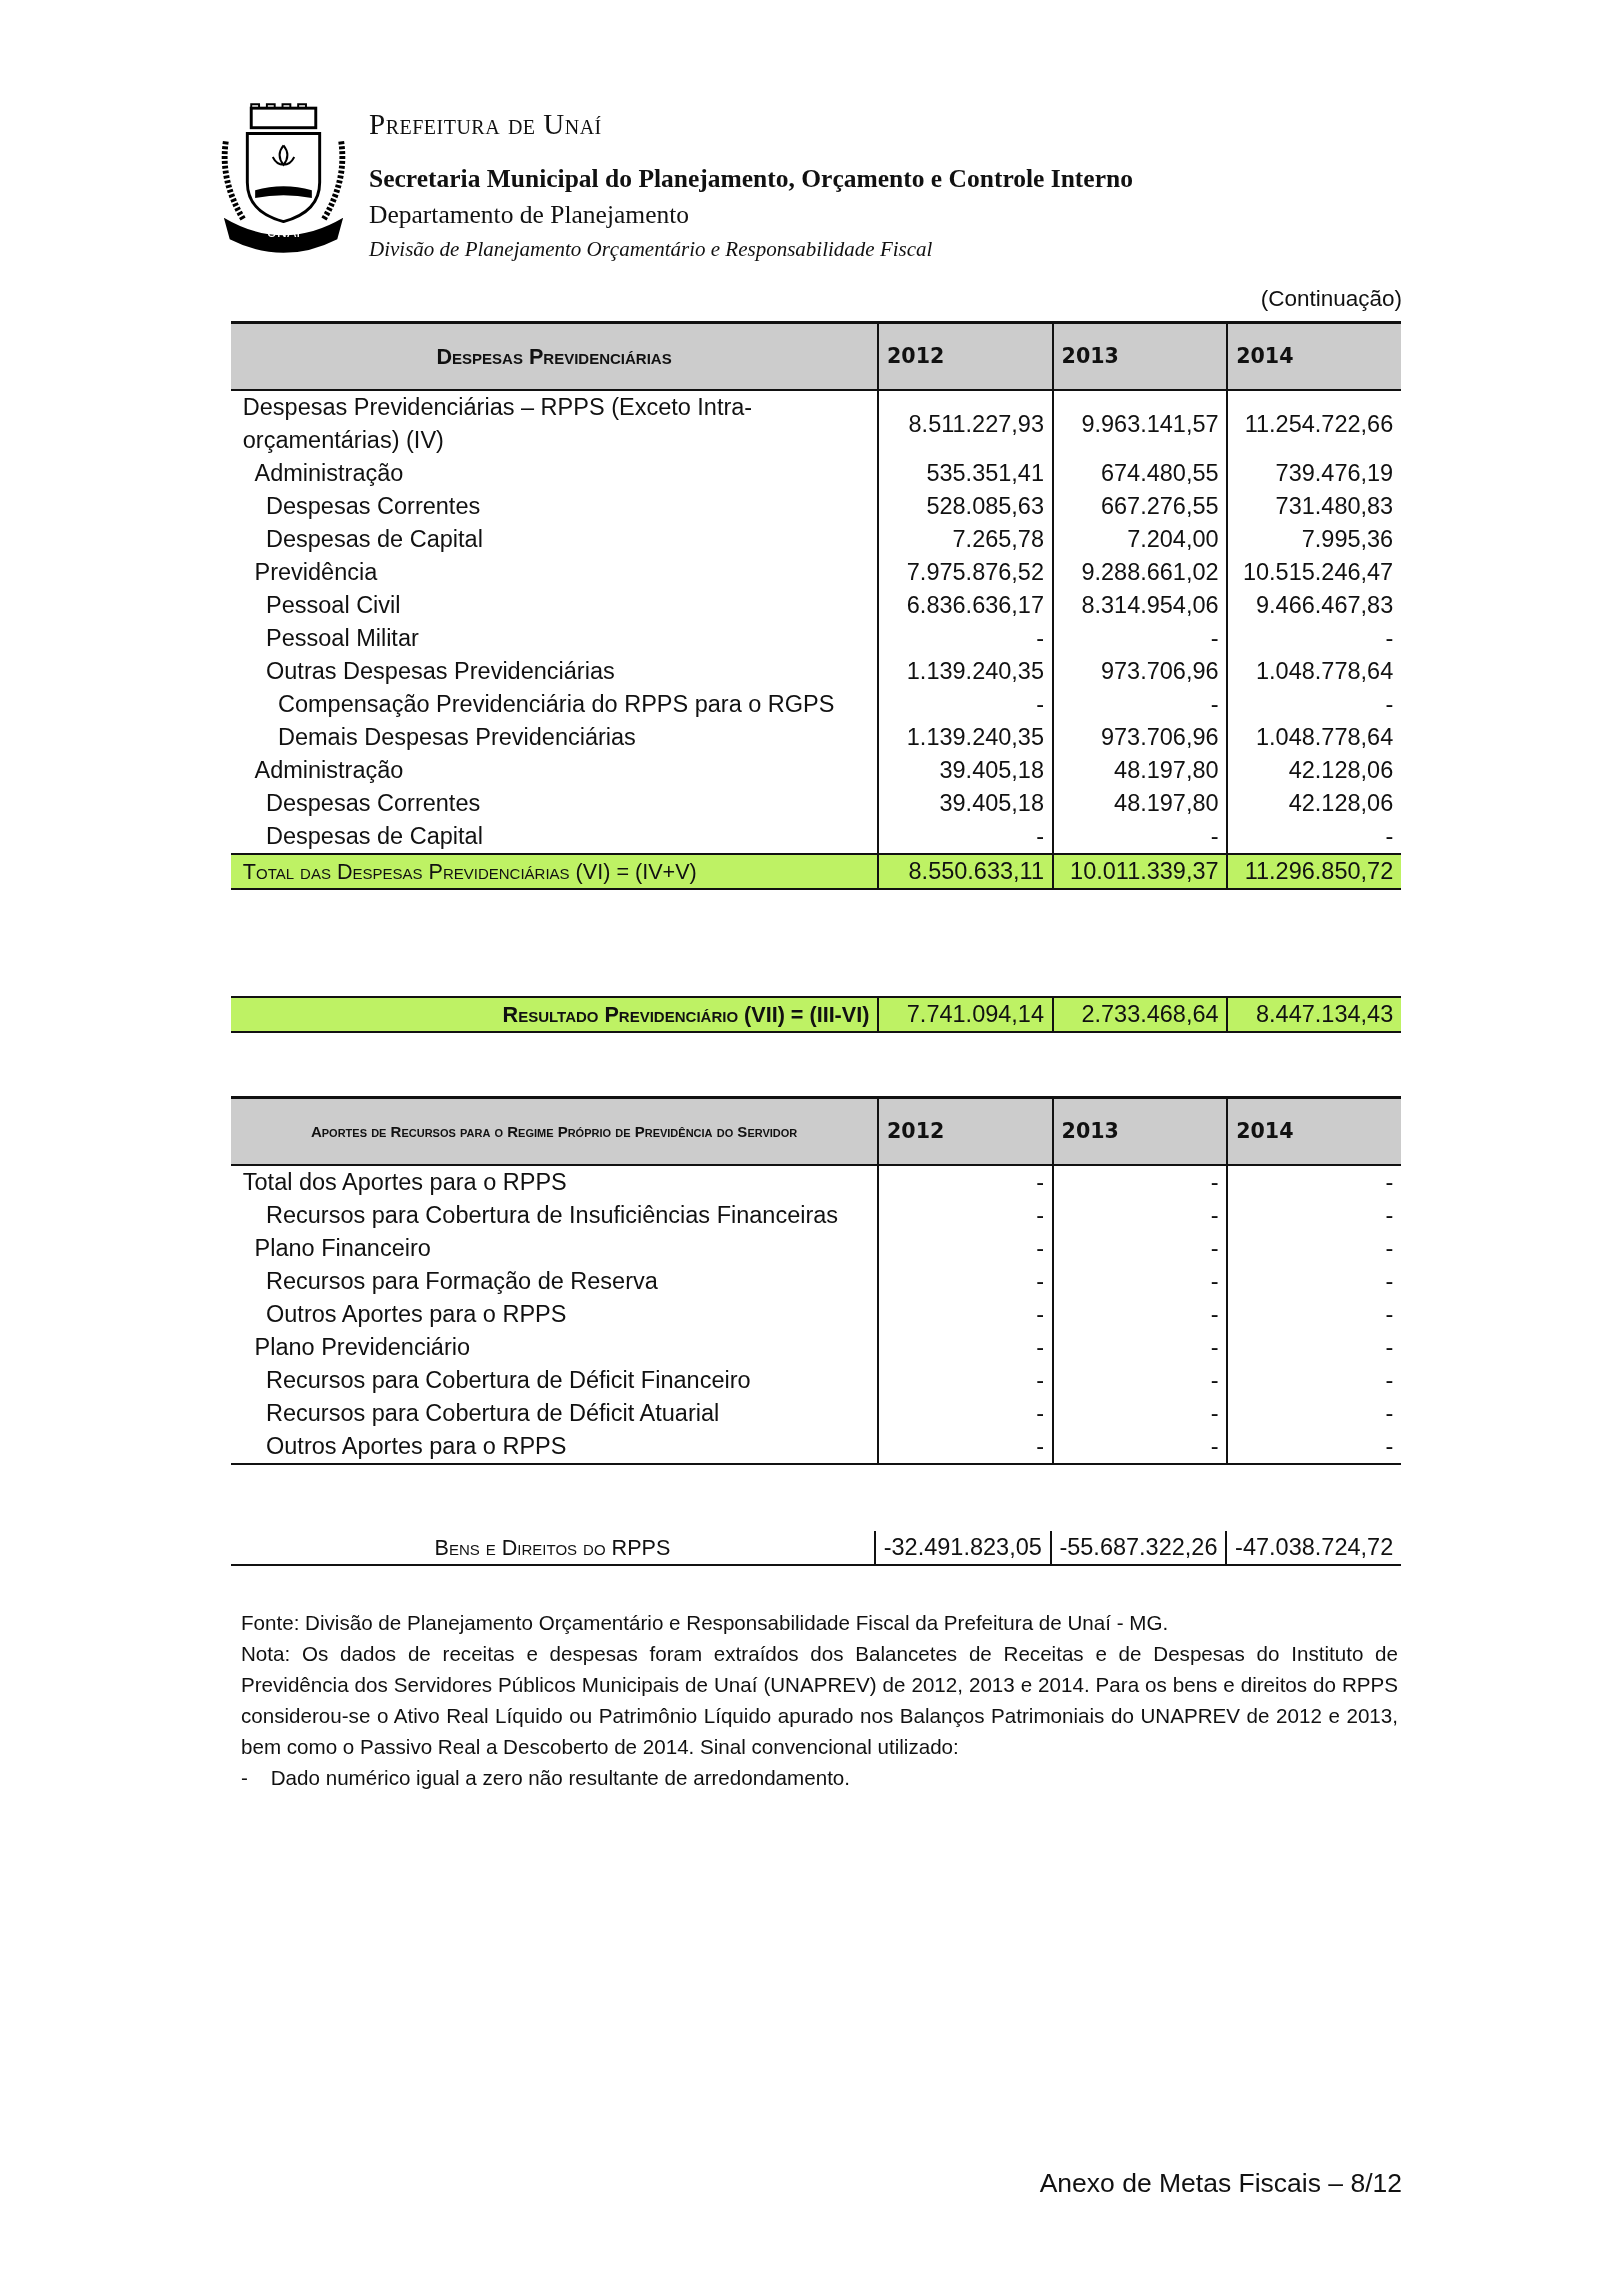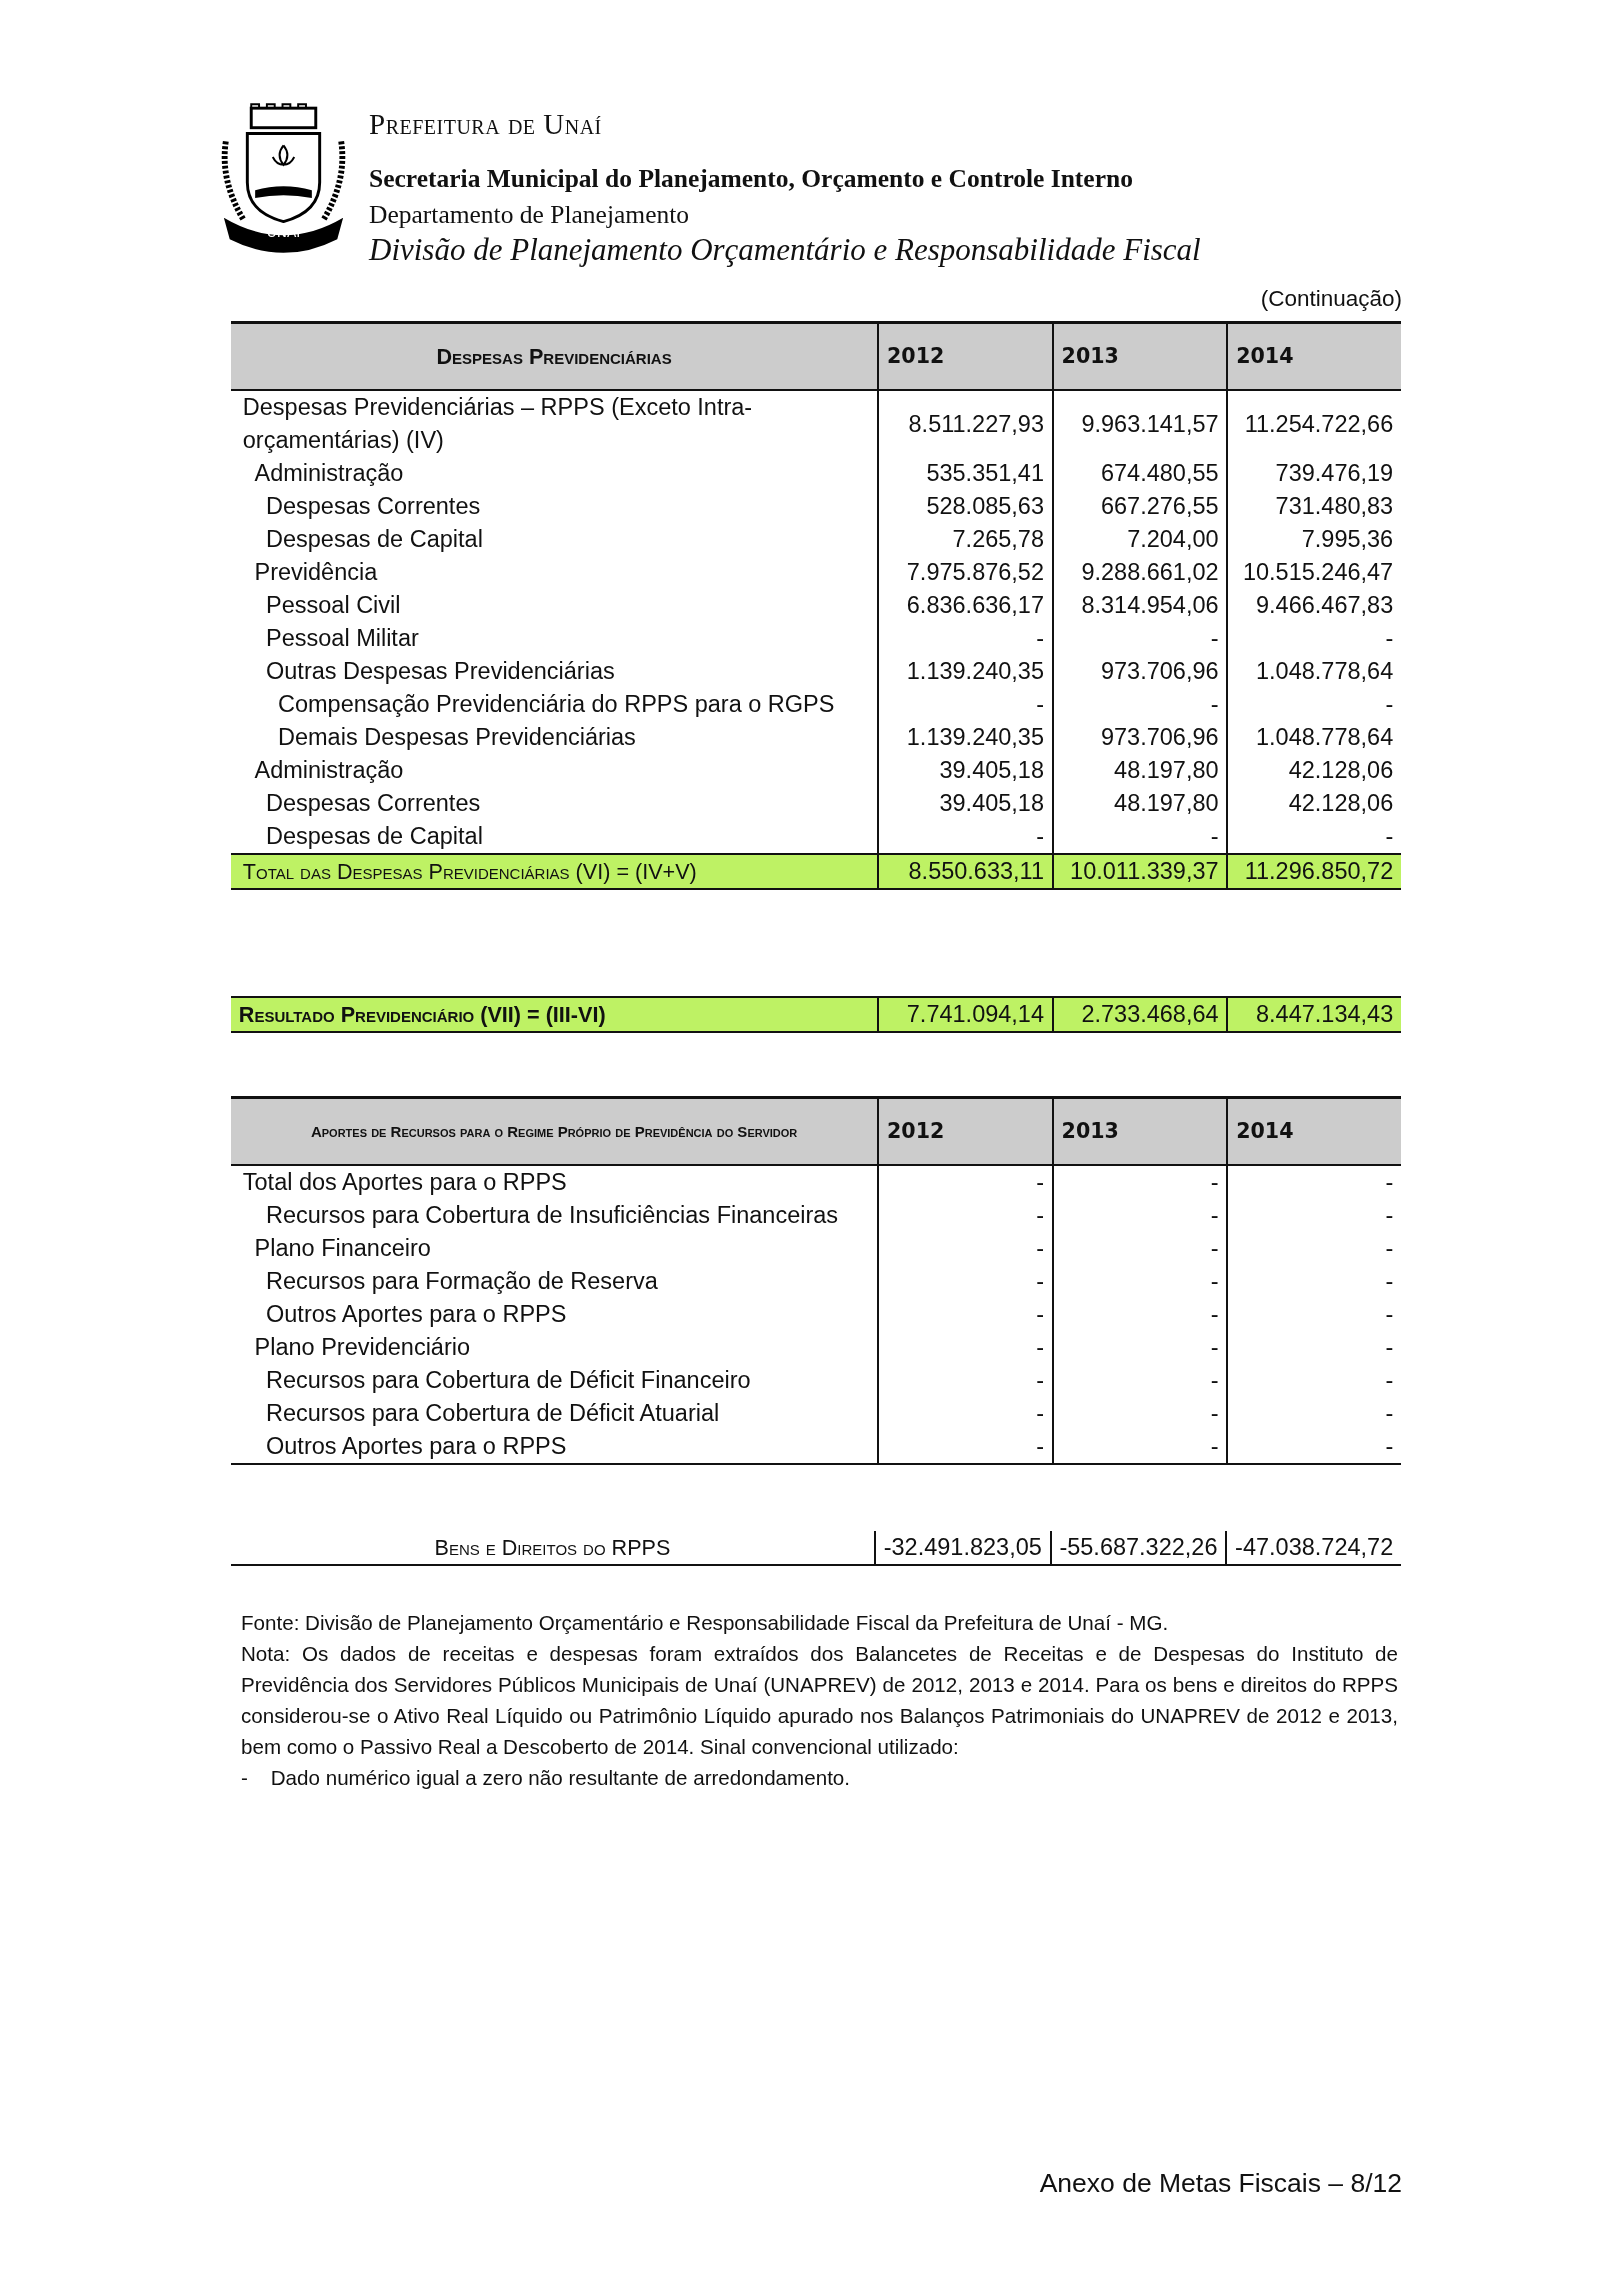--- a/index.html
+++ b/index.html
@@ -6,21 +6,21 @@
   body {
     width: 1620px; height: 2293px; position: relative; overflow: hidden;
     font-family: "Liberation Sans", "DejaVu Sans", sans-serif; color: #111;
   }
   .header { position: absolute; left: 218px; top: 102px; width: 1078px; height: 157px; }
   .logo { position: absolute; left: 0; top: 0; width: 131px; height: 157px; }
   .header-text { position: absolute; left: 151px; top: 3.9px; font-family: "Liberation Serif", "DejaVu Serif", serif; }
   .h-title { font-size: 29px; font-variant: small-caps; letter-spacing: 0.5px; line-height: 37px; }
   .h-sec { font-size: 25.5px; font-weight: bold; line-height: 37px; margin-top: 17px; }
   .h-dept { font-size: 25.5px; line-height: 35px; }
-  .h-div { font-size: 31px; font-style: italic; line-height: 35px; }
+  .h-div { font-size: 21px; font-style: italic; line-height: 35px; }
 
   .cont { position: absolute; right: 218px; top: 286px; font-size: 22.5px; }
 
   table { border-collapse: collapse; position: absolute; left: 231px; width: 1170px; font-size: 23.5px; }
   td, th { padding: 0 7.8px; line-height: 33px; }
   th { background: #cccccc; font-weight: normal; }
   .sc { font-variant: small-caps; }
   .bold { font-weight: bold; }
   .num { text-align: right; border-left: 2px solid #111; width: 157px; } 
   .lbl { text-align: left; }
@@ -161,21 +161,21 @@
     <td class="num">8.550.633,11</td>
     <td class="num">10.011.339,37</td>
     <td class="num">11.296.850,72</td>
   </tr>
 </tbody>
   </table>
 
 <table id="t2">
   <tbody>
       <tr class="total">
-    <td class="sc bold" style="text-align:left;font-size:21.6px;">Resultado Previdenciário (VII) = (III-VI)</td>
+    <td class="sc bold" style="text-align:right;font-size:21.6px;">Resultado Previdenciário (VII) = (III-VI)</td>
     <td class="num">7.741.094,14</td>
     <td class="num">2.733.468,64</td>
     <td class="num">8.447.134,43</td>
   </tr>
 </tbody>
   </table>
 
 <table id="t3">
   <tbody>
       <tr class="thead">

